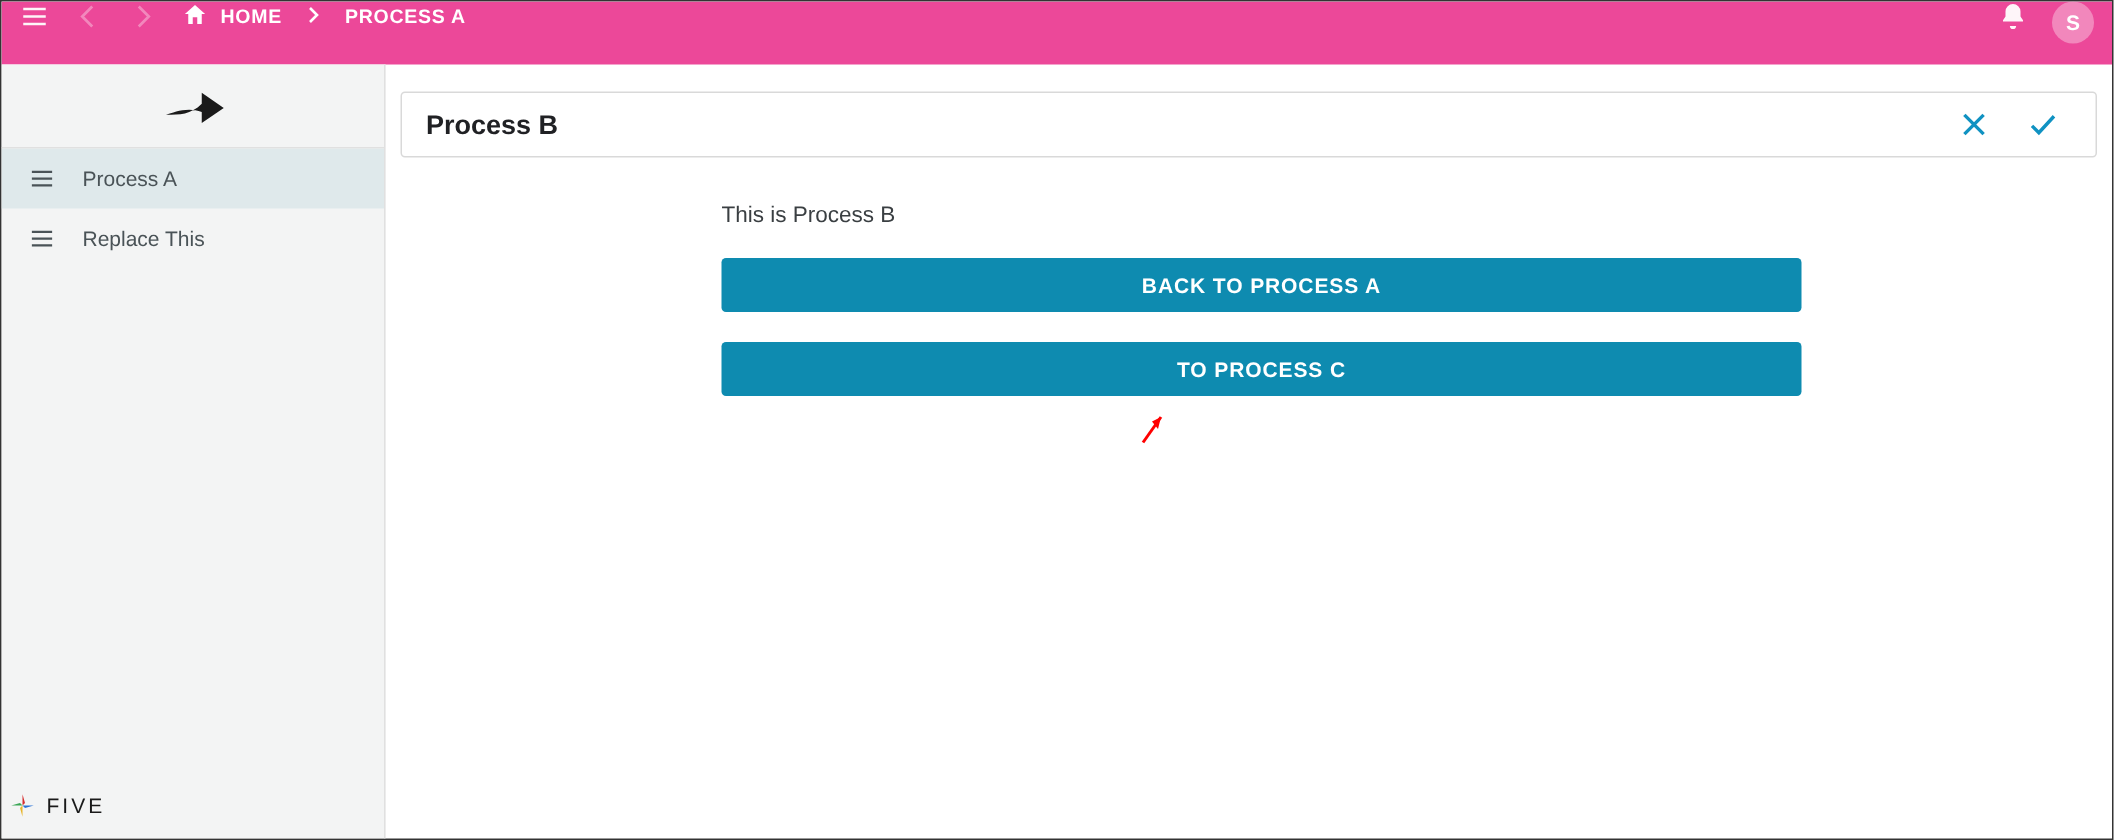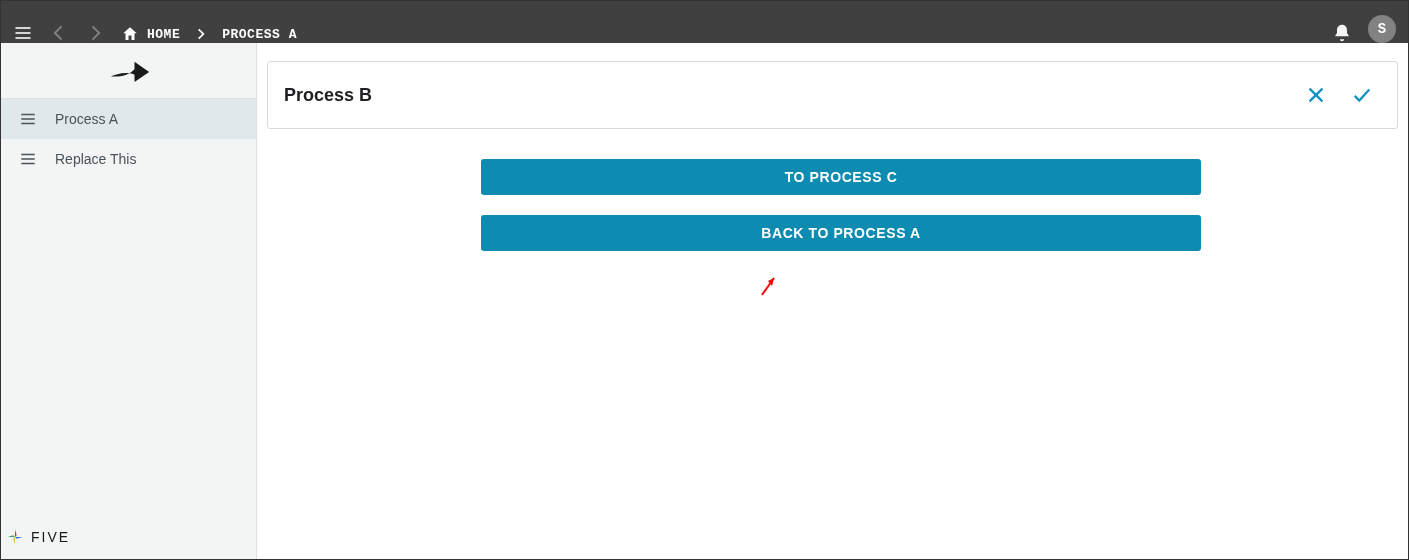--- a/index.html
+++ b/index.html
@@ -2,26 +2,25 @@
 <html><head>
 <meta charset="utf-8">
 <style>
   * { box-sizing: border-box; margin: 0; padding: 0; }
   html, body { width: 1409px; height: 560px; font-family: Arial, Helvetica, sans-serif; }
   body { border: 1px solid #333; display: flex; flex-direction: column; background: #fff; }
 
   
   .topbar {
     height: 42px;
-    background: #404040;
-    display: flex; align-items: flex-end;
+    background: #ec4899;
+    display: flex; align-items: flex-start;
     padding: 0 12px;
     color: #fff;
     gap: 16px;
-    font-family: Liberation Mono, monospace;
   }
   .topbar .spacer { flex: 1; }
   .icon-btn { display: inline-flex; align-items: center; justify-content: center; cursor: pointer; color: inherit; opacity: 0.95; }
   .icon-btn.dim { opacity: 0.35; }
   .breadcrumb { display: flex; align-items: center; gap: 14px; font-weight: 700; font-size: 13px; letter-spacing: 0.5px; }
   .breadcrumb .crumb { display: flex; align-items: center; gap: 8px; cursor: pointer; }
   .avatar { width: 28px; height: 28px; border-radius: 50%; background: rgba(255,255,255,0.35); display: flex; align-items: center; justify-content: center; font-weight: 600; font-size: 14px; cursor: pointer; }
 
   
   .body { flex: 1; display: flex; min-height: 0; }
@@ -48,21 +47,21 @@
   .sidebar-footer {
     height: 44px;
     display: flex; align-items: center; padding-left: 4px;
     color: #333;
   }
 
   .main { flex: 1; padding: 18px 10px 10px 10px; display: flex; flex-direction: column; position: relative; }
   .panel-header {
     border: 1px solid #d9d9d9;
     border-radius: 3px;
-    height: 68px;
+    height: 44px;
     display: flex; align-items: center;
     padding: 0 16px;
     gap: 8px;
   }
   .panel-header .title { font-size: 18px; font-weight: 700; color: #202124; flex: 1; }
   .panel-header .hdr-icon { color: #1092c2; cursor: pointer; padding: 4px 8px; }
 
   .content { padding: 30px 0 0 0; display: flex; flex-direction: column; }
   .content-inner { width: 720px; margin-left: 214px; display: flex; flex-direction: column; gap: 20px; }
   .desc { font-size: 15px; color: #3a3f42; }
@@ -190,22 +189,23 @@
       </span>
       <span class="hdr-icon">
         <svg width="22" height="22" viewBox="0 0 24 24" fill="none" stroke="#1092c2" stroke-width="2.5">
             <polyline points="4 13 9 18 20 6"></polyline>
           </svg>
       </span>
     </div>
 
     <div class="content">
       <div class="content-inner">
+        <div class="desc">This is Process B</div>
+        <button class="big-btn">BACK TO PROCESS A</button>
         <button class="big-btn">TO PROCESS C</button>
-        <button class="big-btn">BACK TO PROCESS A</button>
       </div>
     </div>
 
     <div class="annotation-arrow" style="left:502px; top:230px;">
       <svg width="20" height="24" viewBox="0 0 20 24">
         <line x1="3" y1="22" x2="15" y2="5" stroke="#ff0000" stroke-width="2"></line>
         <polygon points="15,5 9,8 13,13" fill="#ff0000"></polygon>
       </svg>
     </div>
   </div>

